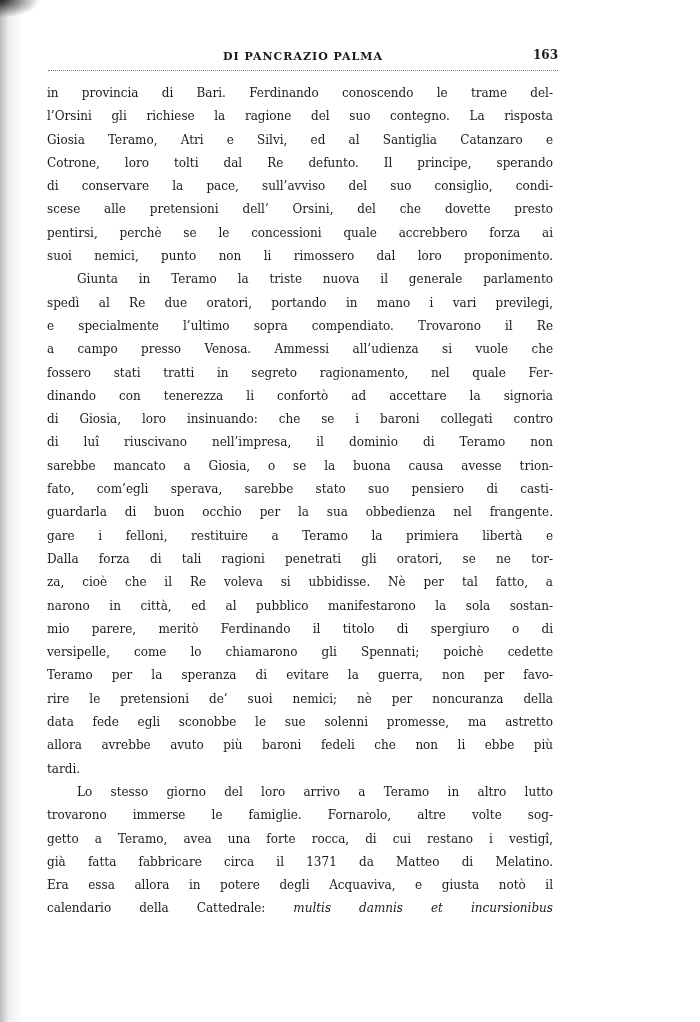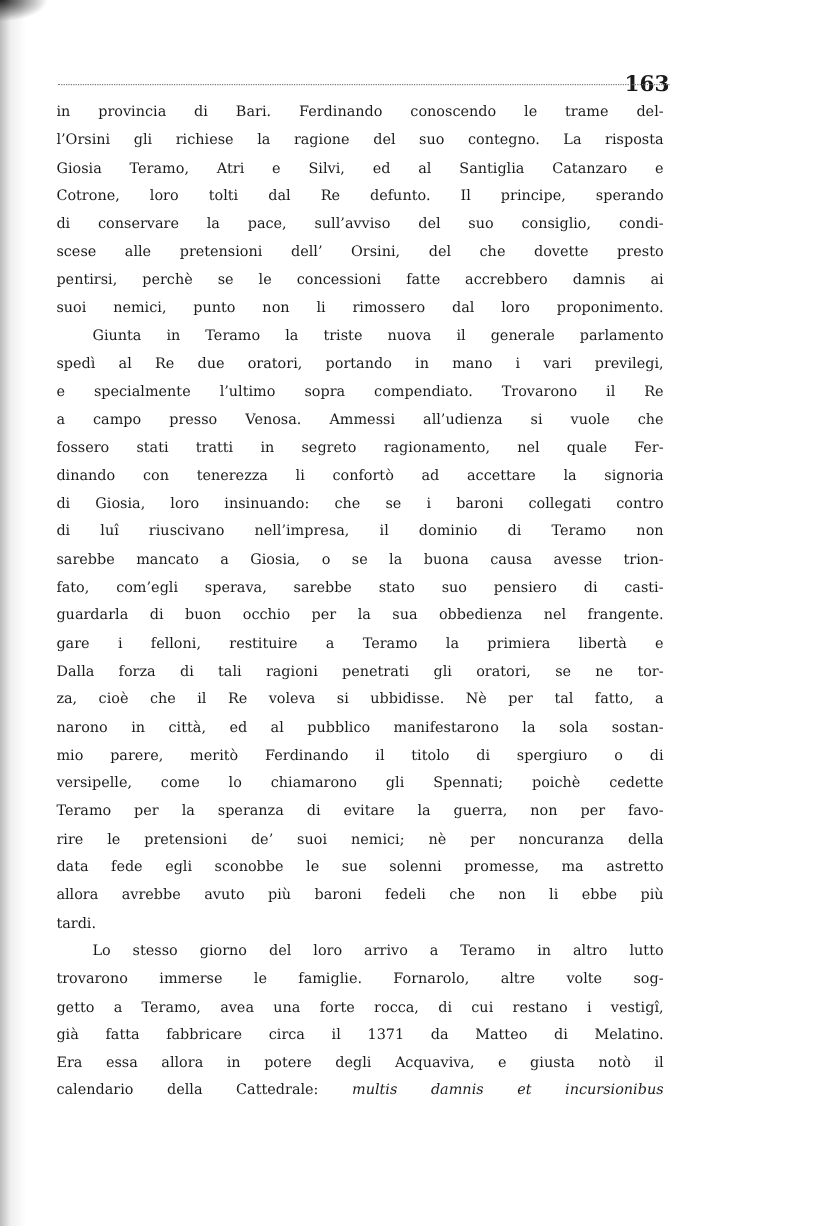--- a/index.html
+++ b/index.html
@@ -40,22 +40,22 @@
       text-align: center;
       top: 6px;
       font-size: 11px;
       font-weight: bold;
       letter-spacing: 1px;
       font-variant: small-caps;
     }
     .page-number {
       position: absolute;
       right: 0;
-      top: 16px;
-      font-size: 18px;
+      top: 4px;
+      font-size: 12px;
       font-weight: bold;
     }
     .rule {
       position: absolute;
       left: 48px;
       width: 510px;
       top: 70px;
       border-top: 1px dotted #777;
     }
     .body-text {
@@ -81,33 +81,34 @@
     }
     .italic { font-style: italic; }
   </style>
 </head>
 <body>
 
 <div class="left-edge"></div>
 <div class="corner-shadow"></div>
 
 <div class="running-head">
+  <span class="running-title">DI PANCRAZIO PALMA</span>
   <span class="page-number">163</span>
 </div>
 <div class="rule"></div>
 
 <div class="body-text">
 
   <span class="line">in provincia di Bari. Ferdinando conoscendo le trame del-</span>
   <span class="line">l’Orsini gli richiese la ragione del suo contegno. La risposta</span>
   <span class="line">Giosia Teramo, Atri e Silvi, ed al Santiglia Catanzaro e</span>
   <span class="line">Cotrone, loro tolti dal Re defunto. Il principe, sperando</span>
   <span class="line">di conservare la pace, sull’avviso del suo consiglio, condi-</span>
   <span class="line">scese alle pretensioni dell’ Orsini, del che dovette presto</span>
-  <span class="line">pentirsi, perchè se le concessioni fatte accrebbero damnis ai</span>
+  <span class="line">pentirsi, perchè se le concessioni quale accrebbero forza ai</span>
   <span class="line">suoi nemici, punto non li rimossero dal loro proponimento.</span>
 
   <span class="line indent">Giunta in Teramo la triste nuova il generale parlamento</span>
   <span class="line">spedì al Re due oratori, portando in mano i vari previlegi,</span>
   <span class="line">e specialmente l’ultimo sopra compendiato. Trovarono il Re</span>
   <span class="line">a campo presso Venosa. Ammessi all’udienza si vuole che</span>
   <span class="line">fossero stati tratti in segreto ragionamento, nel quale Fer-</span>
   <span class="line">dinando con tenerezza li confortò ad accettare la signoria</span>
   <span class="line">di Giosia, loro insinuando: che se i baroni collegati contro</span>
   <span class="line">di luî riuscivano nell’impresa, il dominio di Teramo non</span>

